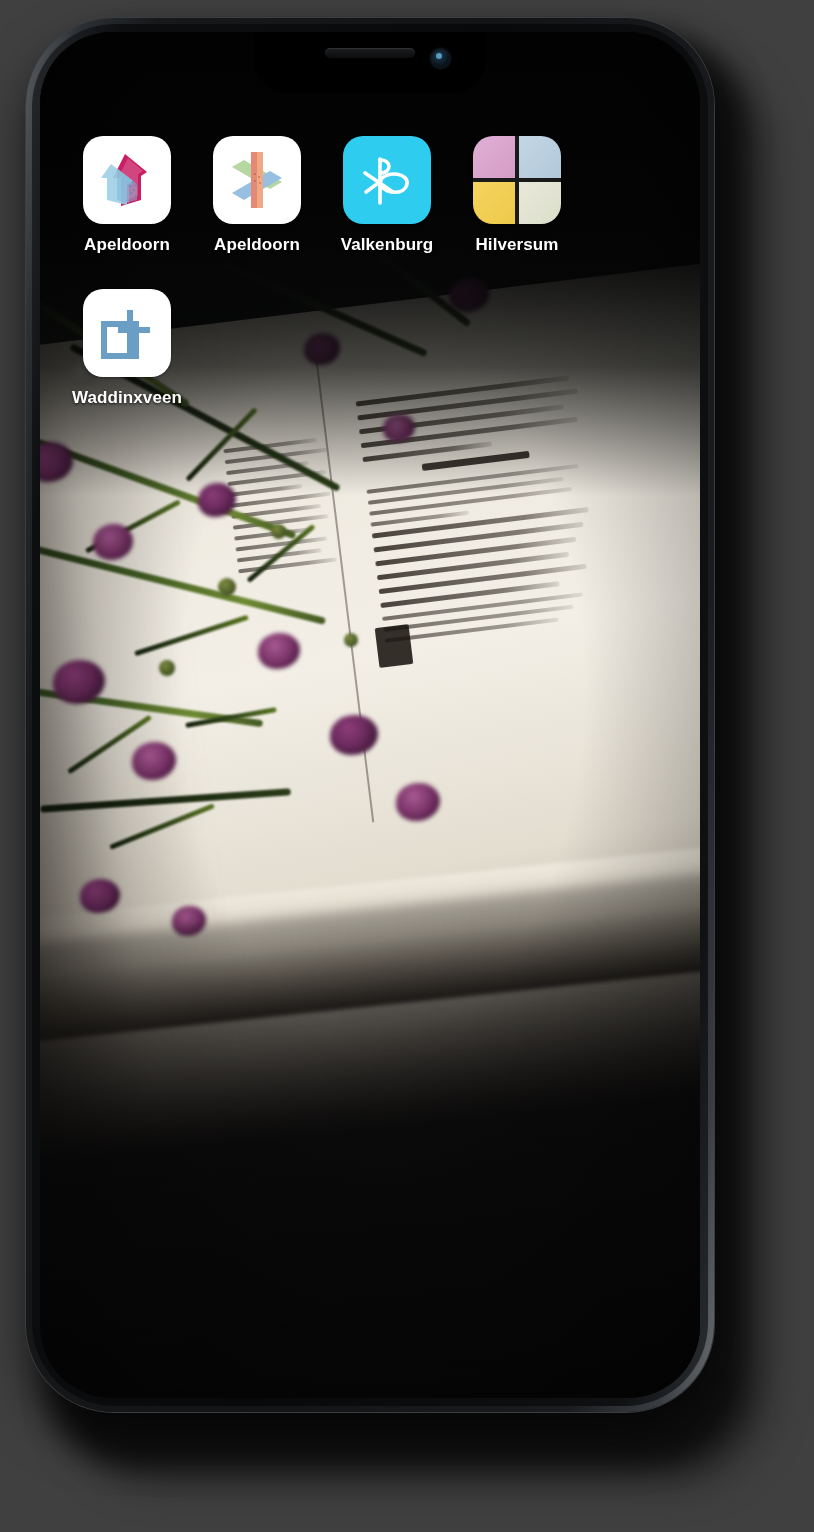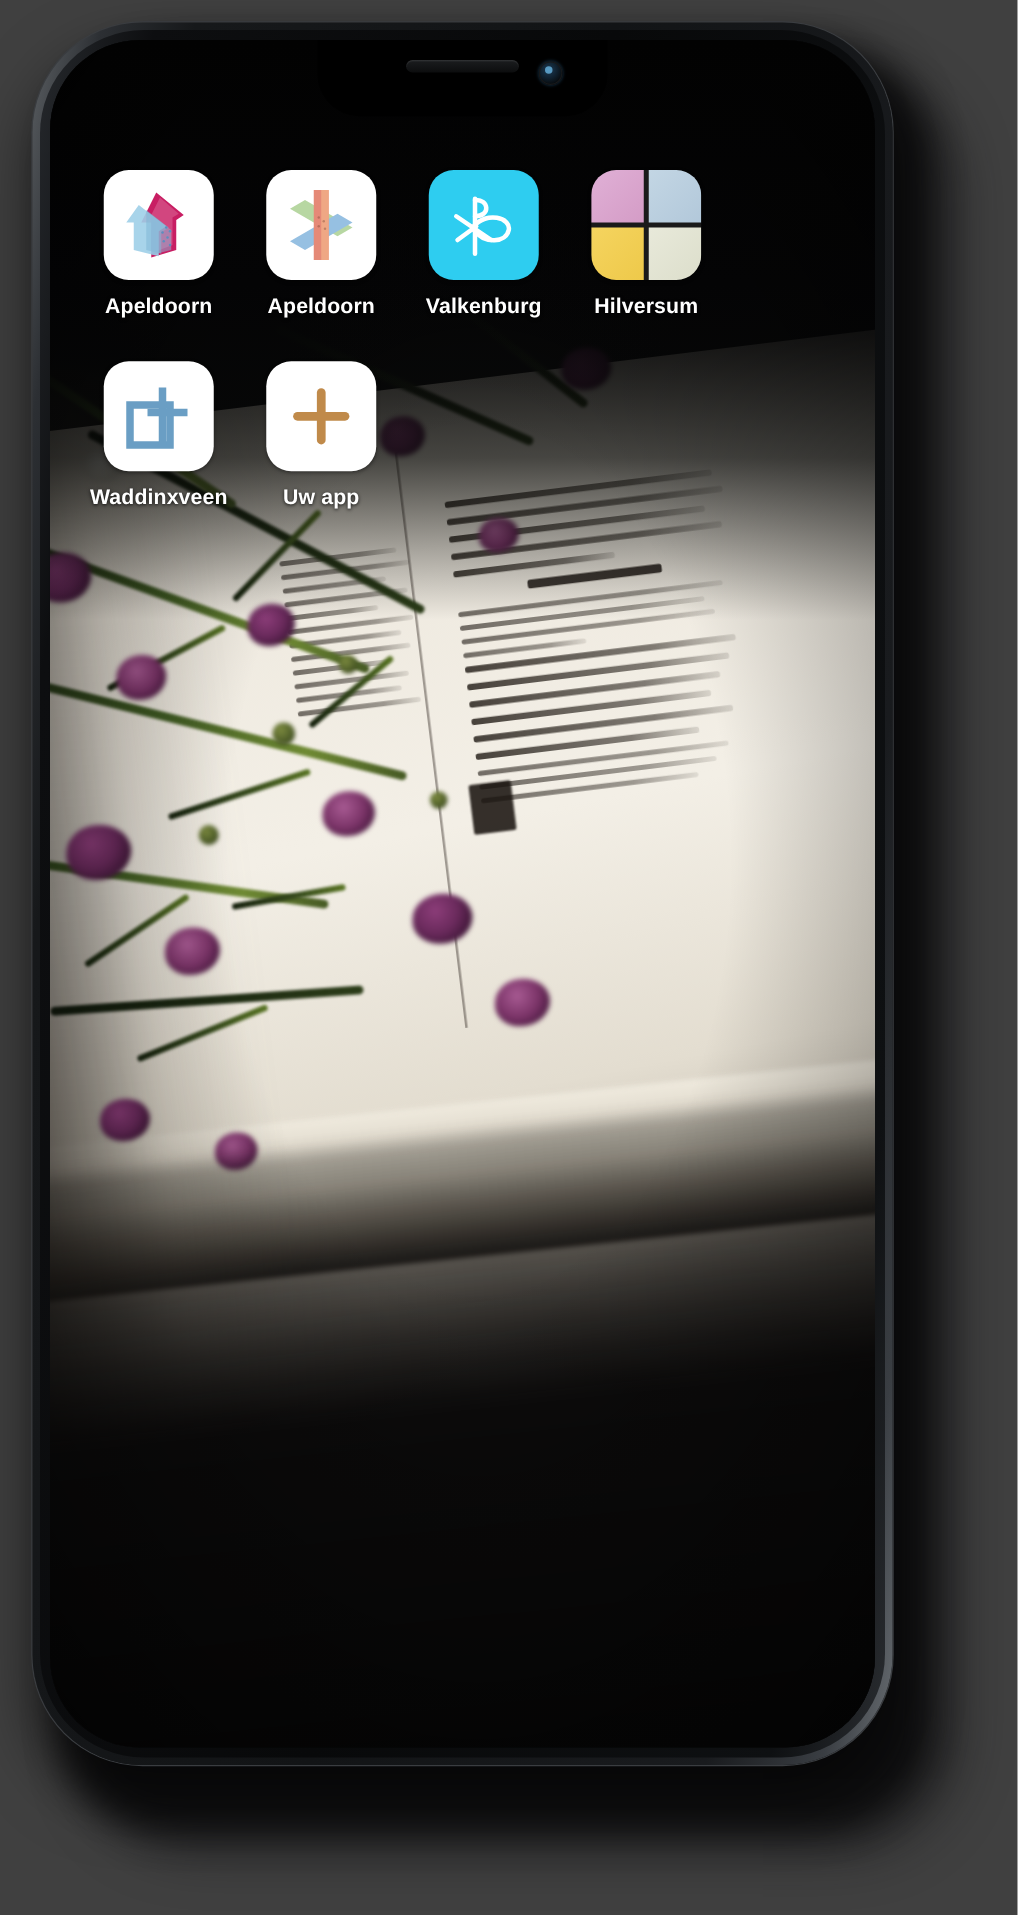--- a/index.html
+++ b/index.html
@@ -422,29 +422,20 @@
               <div class="icon">
                 <svg width="62" height="62" viewBox="0 0 62 62">
                   <rect x="8" y="22" width="32" height="32" fill="none" stroke="#6a9ec4" stroke-width="6"></rect>
                   <line x1="34" y1="8" x2="34" y2="54" stroke="#6a9ec4" stroke-width="6"></line>
                   <line x1="22" y1="28" x2="54" y2="28" stroke="#6a9ec4" stroke-width="6"></line>
                 </svg>
               </div>
               <div class="label">Waddinxveen</div>
             </div>
 
-            <div class="app">
-              <div class="icon">
-                <svg width="58" height="58" viewBox="0 0 58 58">
-                  <line x1="29" y1="10" x2="29" y2="48" stroke="#c08a4a" stroke-width="7" stroke-linecap="round"></line>
-                  <line x1="10" y1="29" x2="48" y2="29" stroke="#c08a4a" stroke-width="7" stroke-linecap="round"></line>
-                </svg>
-              </div>
-              <div class="label">Uw app</div>
-            </div>
 
           </div>
 
         </div>
 
         <div class="notch">
           <div class="speaker"></div>
           <div class="camera"></div>
         </div>
 

